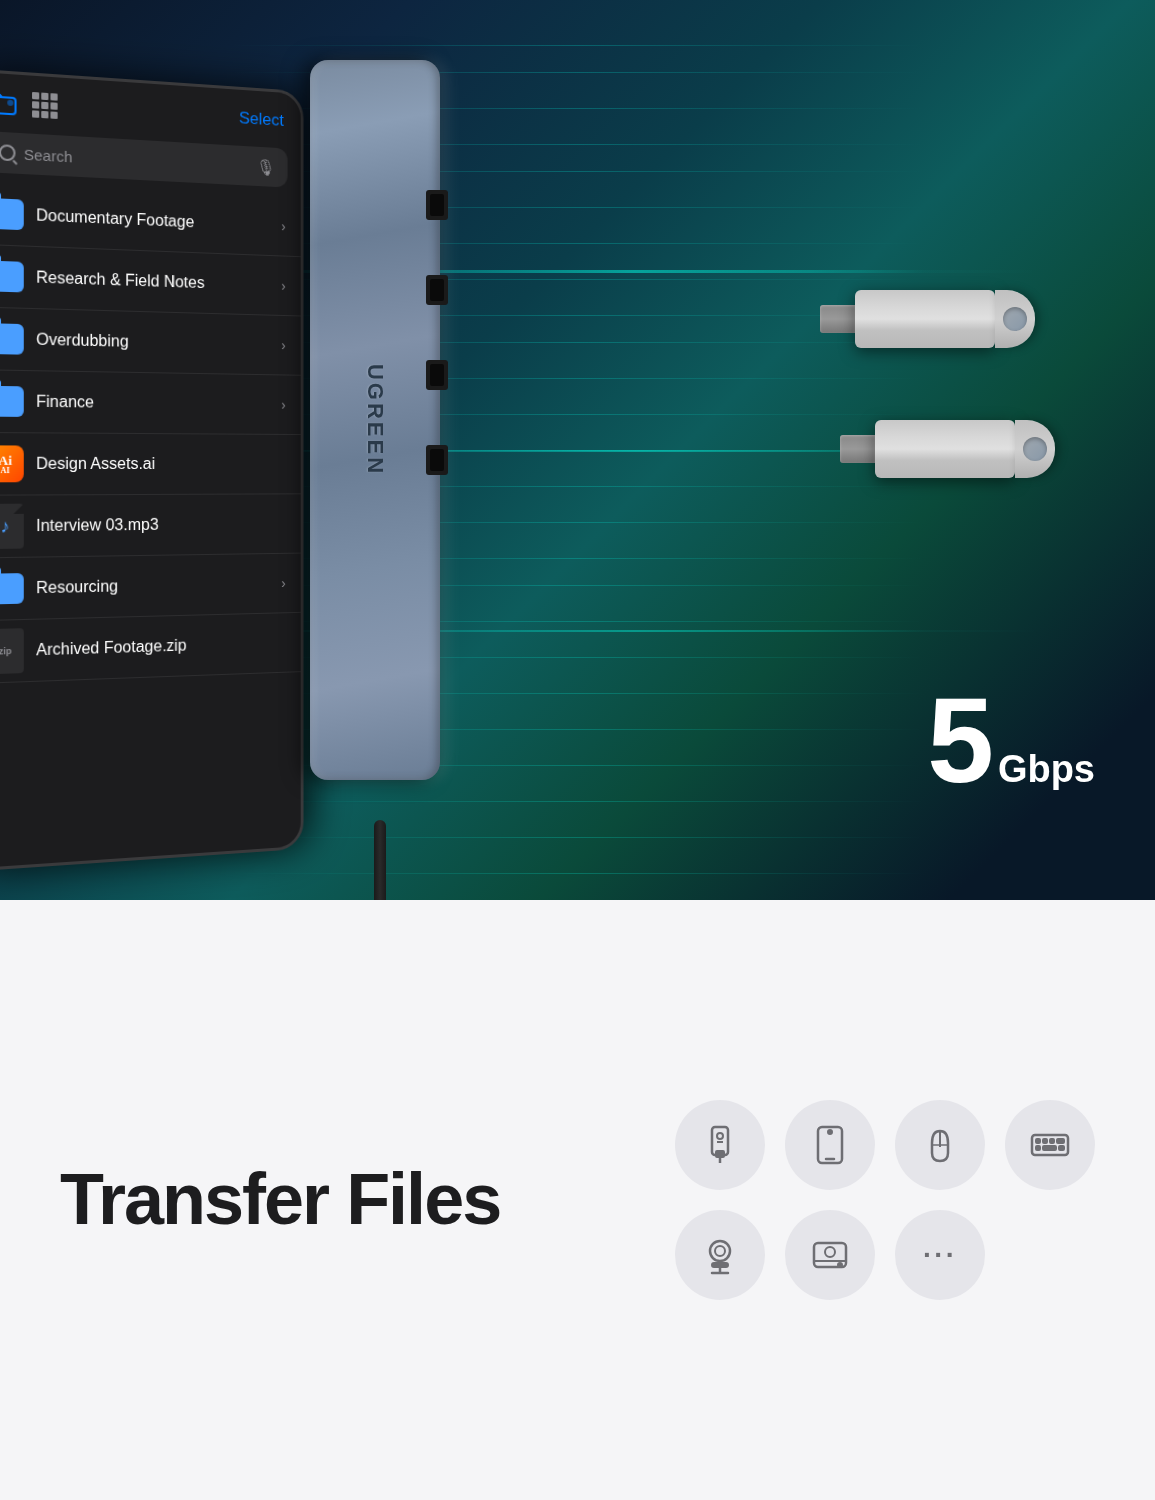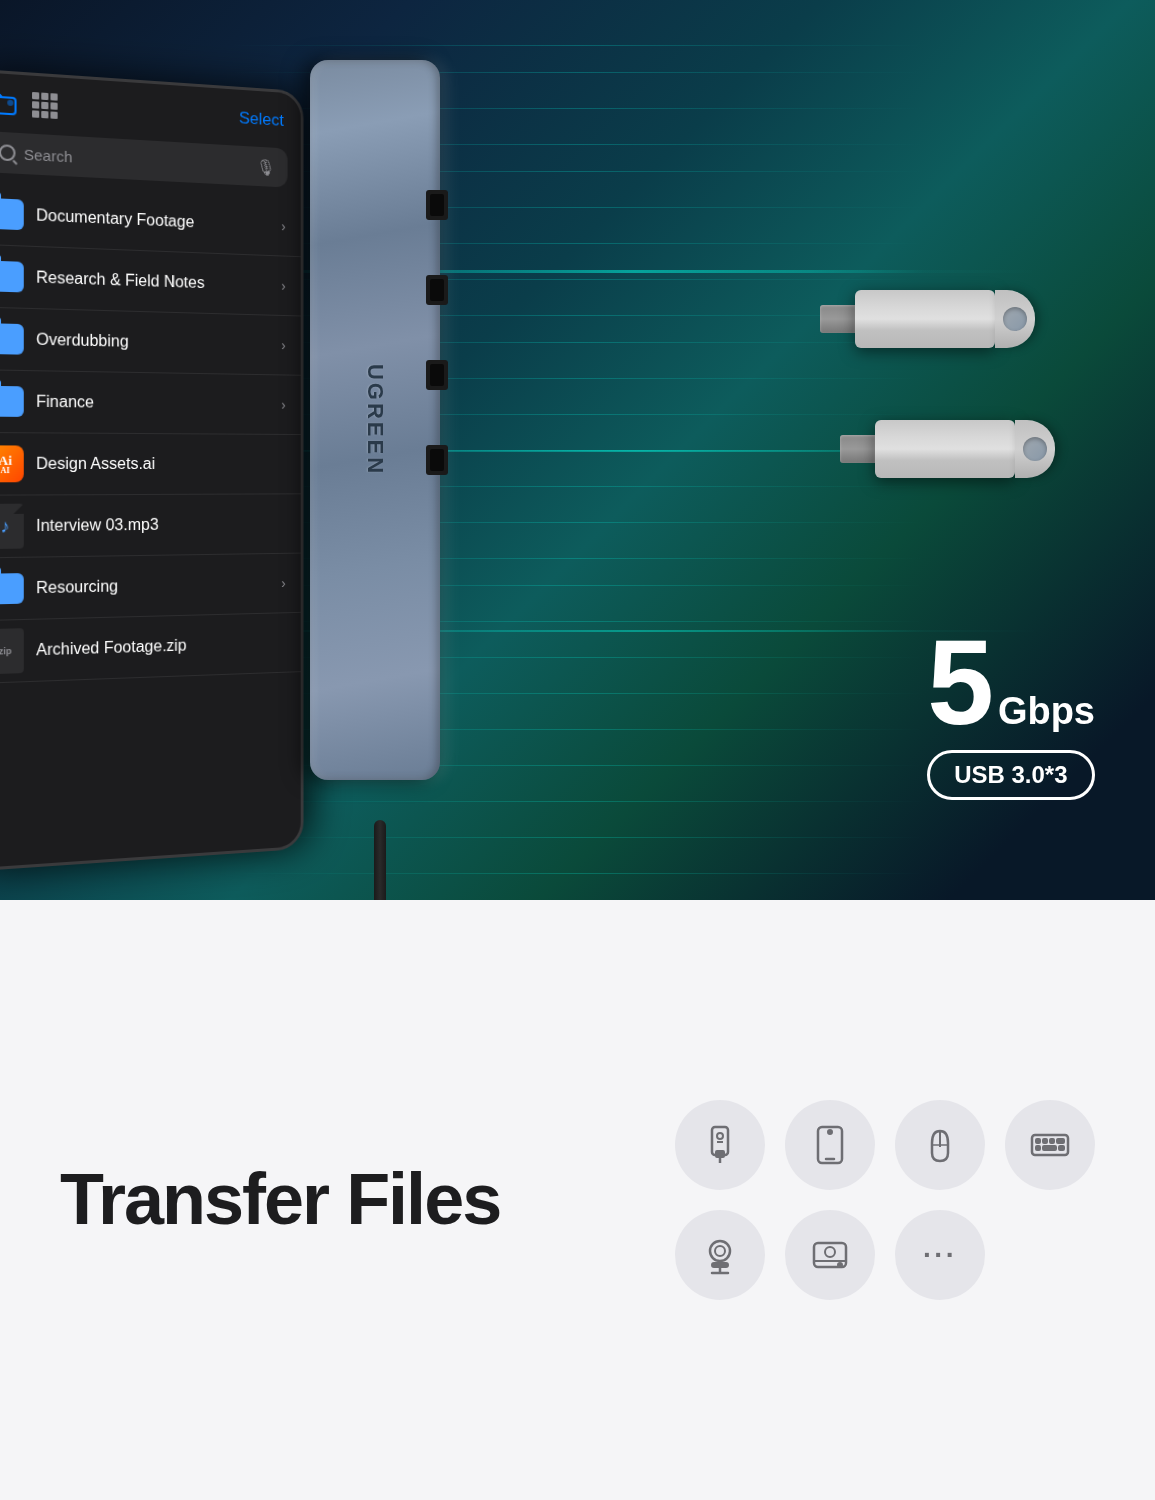--- a/index.html
+++ b/index.html
@@ -659,21 +659,20 @@
         <div class="drive-cap"></div>
       </div>
     </div>
   </div>
 
   <div class="speed-badge">
     <div style="display:flex; align-items:baseline; gap:4px;">
       <span class="speed-number">5</span>
       <span class="speed-unit">Gbps</span>
     </div>
-    <div class="usb-badge">USB 3.0*3</div>
   </div>
 
 </div>
 
 <div class="bottom-section">
 
   <div class="headline">
     <div class="headline-text">
       <span>Transfer Files</span><br>
     </div>

